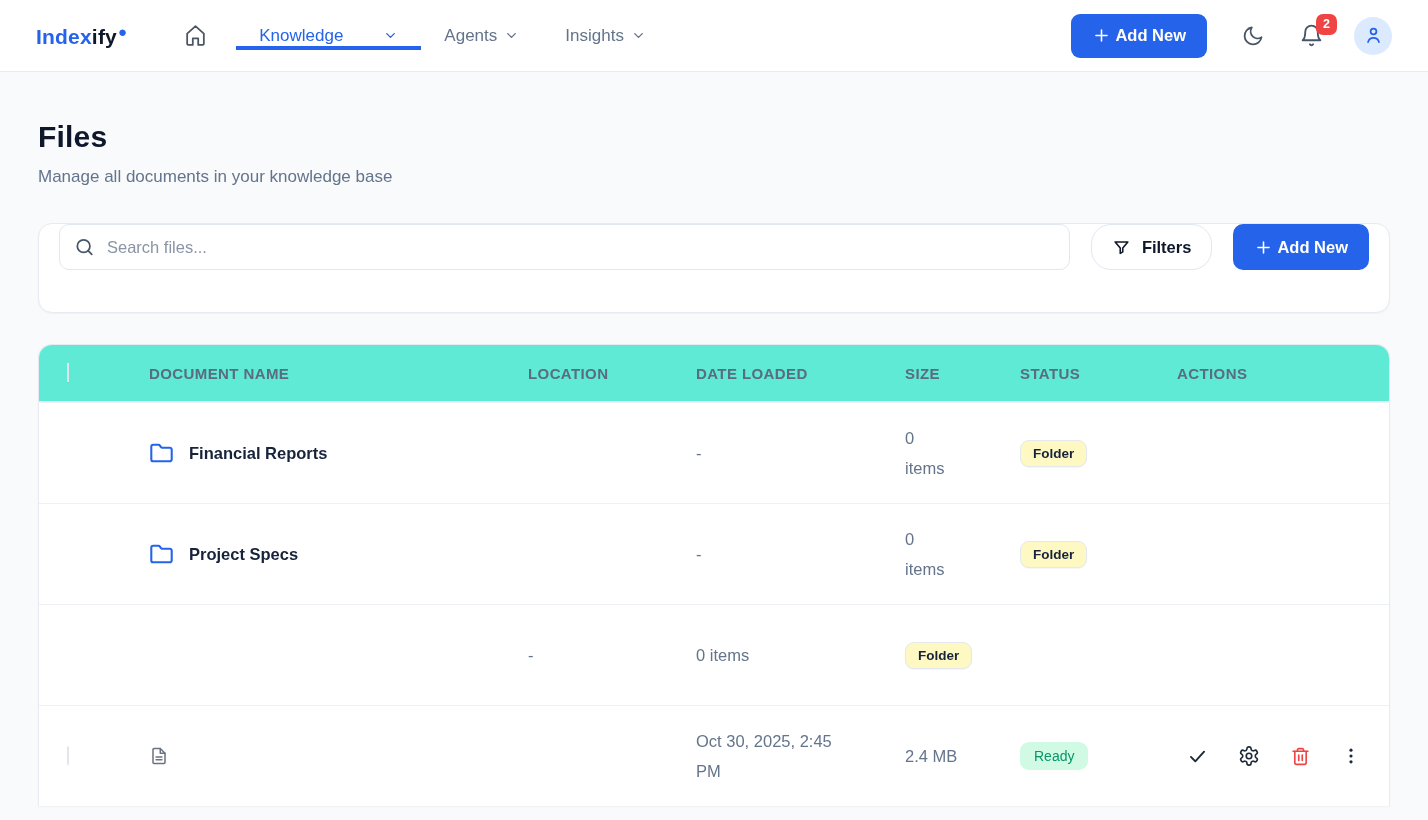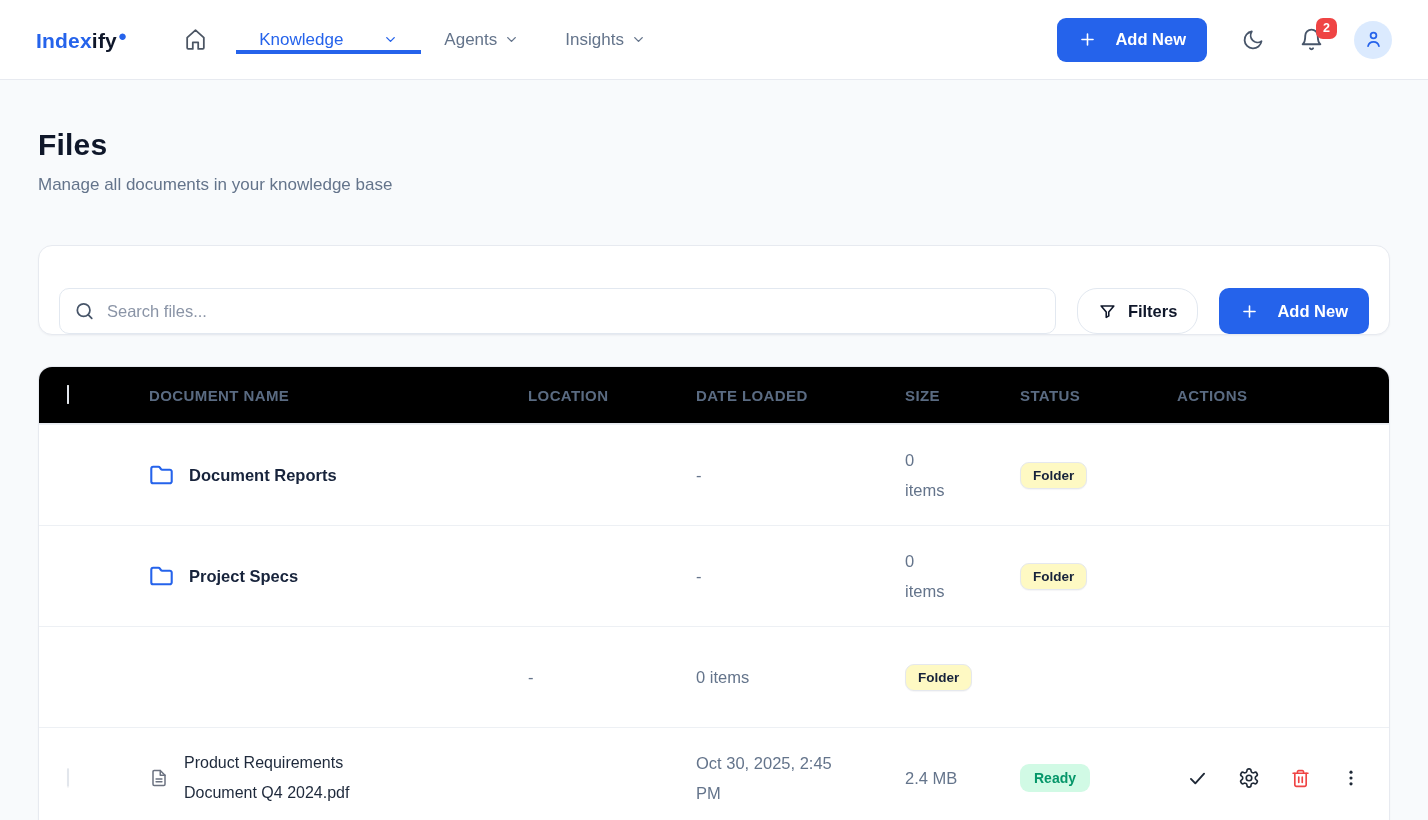--- a/index.html
+++ b/index.html
@@ -1,79 +1,79 @@
 <!DOCTYPE html>
 <html><head>
 <meta charset="utf-8">
 <style>
   * { margin:0; padding:0; box-sizing:border-box; }
   html,body { width:1428px; height:820px; overflow:hidden; }
   body { font-family:"Liberation Sans", sans-serif; background:#f8fafc; color:#0f172a; }
   svg { display:block; }
 
   
-  .nav { height:80px; background:#ffffff; border-bottom:1px solid #e7eaf0; display:flex; align-items:stretch; padding:0 36px; }
+  .nav { height:72px; background:#ffffff; border-bottom:1px solid #e7eaf0; display:flex; align-items:stretch; padding:0 36px; }
   .nav-left { display:flex; align-items:center; }
   .logo { font-size:21px; font-weight:700; letter-spacing:.2px; cursor:pointer; }
   .logo .lg-blue { color:#2563eb; }
   .logo .lg-dark { color:#0f172a; }
   .logo .lg-dot { color:#2563eb; font-size:15px; vertical-align:7px; margin-left:1px; }
   .home-btn { margin-left:56px; color:#4b5563; display:flex; align-items:center; cursor:pointer; }
   .tabs { display:flex; margin-left:28px; align-items:stretch; }
   .tab { display:flex; align-items:center; gap:7px; padding:0 23px; font-size:17px; font-weight:500;
          color:#64748b; border-bottom:4px solid transparent; padding-top:4px; cursor:pointer; }
   .tab.active { color:#2563eb; border-bottom-color:#2563eb;gap:40px; }
   .nav-right { margin-left:auto; display:flex; align-items:center; }
-  .btn-primary { display:flex; align-items:center; gap:18px; background:#2563eb; color:#fff; border:none;
+  .btn-primary { display:flex; align-items:center; gap:4px; background:#2563eb; color:#fff; border:none;
                  border-radius:9px; height:44px; padding:0 21px; font-size:16.5px; font-weight:700;
                  font-family:inherit; cursor:pointer; }
   .icon-btn { background:none; border:none; color:#475569; margin-left:34px; cursor:pointer; position:relative; padding:0; }
   .bell-badge { position:absolute; top:-9px; right:-13px; background:#ef4444; color:#fff; font-size:12.5px;
                 font-weight:700; line-height:1; padding:4px 7px; border-radius:7px; }
   .avatar { width:38px; height:38px; border-radius:50%; background:#dbeafe; display:flex; align-items:center;
             justify-content:center; margin-left:30px; cursor:pointer; }
 
   
   .main { padding:48px 38px 0 38px; }
   .page-title { font-size:30px; font-weight:700; color:#0f172a; letter-spacing:.2px; }
   .page-subtitle { font-size:17px; color:#64748b; margin-top:13px; }
 
   
   .card { background:#fff; border:1px solid #e7eaf0; border-radius:14px; box-shadow:0 1px 2px rgba(16,24,40,.04); }
-  .toolbar { margin-top:50px; height:90px; display:flex; align-items:flex-end; padding:0 20px; }
+  .toolbar { margin-top:36px; height:90px; display:flex; align-items:flex-start; padding:0 20px; }
   .search-wrap { position:relative; flex:1; margin-right:21px; }
   .search-wrap .search-ic { position:absolute; left:15px; top:50%; transform:translateY(-50%); color:#475569; }
   .search-input { width:100%; height:46px; border:1px solid #e2e8f0; border-radius:10px; padding:0 14px 0 47px;
                   font-size:16.5px; font-family:inherit; color:#0f172a; outline:none; background:#fff; }
   .search-input::placeholder { color:#8a94a6; }
   .btn-outline { display:flex; align-items:center; gap:11px; background:#fff; border:1px solid #e2e8f0;
                  border-radius:20px; height:46px; padding:0 20px; font-size:16.5px; font-weight:700;
                  color:#0f172a; font-family:inherit; cursor:pointer; margin-right:21px; }
 
   
   .table-card { margin-top:31px; overflow:hidden; border-radius:14px 14px 0 0; border-bottom:none; }
   .trow { display:grid; grid-template-columns:110px 379px 168px 209px 115px 157px 1fr; align-items:center; }
-  .thead { height:57px; background:#000000; border-bottom:1px solid #e7eaf0; }
+  .thead { height:57px; background:#5eead4; border-bottom:1px solid #e7eaf0; }
   .th { font-size:15px; font-weight:700; color:#5a6b82; text-transform:uppercase; letter-spacing:.4px; }
   .trow + .trow { border-top:1px solid #edf0f4; }
   .tbody-row { height:101px; background:#fff; }
   .cell-check { padding-left:28px; }
   .checkbox { width:22px; height:22px; border:1.5px solid #e2e6ec; border-radius:7px; background:#fff;
               box-shadow:0 1px 1px rgba(16,24,40,.05); cursor:pointer; }
   .name-cell { display:flex; align-items:center; gap:15px; }
   .folder-name { font-size:16.5px; font-weight:700; color:#17233b; cursor:pointer; }
   .file-name { font-size:16px; font-weight:500; color:#1e293b; max-width:212px; line-height:30px; cursor:pointer; }
   .muted { font-size:16.5px; color:#64748b; line-height:30px; }
   .cell-date { padding-right:64px; }
   .cell-size { padding-right:62px; }
   .badge-folder { display:inline-block; background:#fef9c3; border:1px solid #e5e8ee; border-radius:9px;
                   padding:5px 12px; font-size:13.5px; font-weight:700; color:#17233b;
                   box-shadow:0 1px 1px rgba(16,24,40,.04); }
   .badge-ready { display:inline-block; background:#d1fae5; border-radius:9px; padding:6px 14px;
-                 font-size:14px; font-weight:700; color:#059669; }
+                 font-size:14px; font-weight:400; color:#059669; }
   .actions { display:flex; align-items:center; gap:30px; padding-left:10px; }
   .action-btn { background:none; border:none; padding:0; cursor:pointer; color:#1f2937; }
   .action-btn.danger { color:#ef4444; }
 </style>
 </head>
 <body>
 
 <div class="nav">
   <div class="nav-left">
     <div class="logo"><span class="lg-blue">Index</span><span class="lg-dark">ify</span><span class="lg-dot">●</span></div>
@@ -192,21 +192,21 @@
     </div>
 
     <div class="trow tbody-row">
       <div class="cell-check"></div>
       <div class="name-cell">
         <span>
           <svg width="25" height="25" viewBox="0 0 24 24" fill="none" stroke="#2563eb" stroke-width="2" stroke-linecap="round" stroke-linejoin="round">
               <path d="M20 19.5a1.8 1.8 0 0 0 1.8-1.8V8.2A1.8 1.8 0 0 0 20 6.4h-7.2a1.8 1.8 0 0 1-1.5-.8l-.8-1.2a1.8 1.8 0 0 0-1.5-.8H4a1.8 1.8 0 0 0-1.8 1.8v12.3A1.8 1.8 0 0 0 4 19.5Z"></path>
             </svg>
         </span>
-        <span class="folder-name">Document Reports</span>
+        <span class="folder-name">Financial Reports</span>
       </div>
       <div class="muted"></div>
       <div class="muted cell-date">-</div>
       <div class="muted cell-size">0 items</div>
       <div><span class="badge-folder">Folder</span></div>
       <div></div>
     </div>
 
     <div class="trow tbody-row">
       <div class="cell-check"></div>
@@ -237,21 +237,20 @@
     <div class="trow tbody-row">
       <div class="cell-check"><span class="checkbox"></span></div>
       <div class="name-cell">
         <span style="color:#6b7280;">
           <svg width="20" height="20" viewBox="0 0 24 24" fill="none" stroke="currentColor" stroke-width="1.8" stroke-linecap="round" stroke-linejoin="round">
               <path d="M13.5 3H6.2a1.4 1.4 0 0 0-1.4 1.4v15.2A1.4 1.4 0 0 0 6.2 21h11.6a1.4 1.4 0 0 0 1.4-1.4V8.7z"></path>
               <path d="M13.5 3v5.7h5.7"></path>
               <path d="M8.5 13.2h7M8.5 16.6h7"></path>
             </svg>
         </span>
-        <span class="file-name">Product Requirements Document Q4 2024.pdf</span>
       </div>
       <div class="muted"></div>
       <div class="muted cell-date">Oct 30, 2025, 2:45 PM</div>
       <div class="muted cell-size">2.4 MB</div>
       <div><span class="badge-ready">Ready</span></div>
       <div class="actions">
         <button class="action-btn">
           <span>
             <svg width="21" height="21" viewBox="0 0 24 24" fill="none" stroke="currentColor" stroke-width="2.2" stroke-linecap="round" stroke-linejoin="round">
                 <path d="m4.5 12.5 5 5 10-11"></path>

